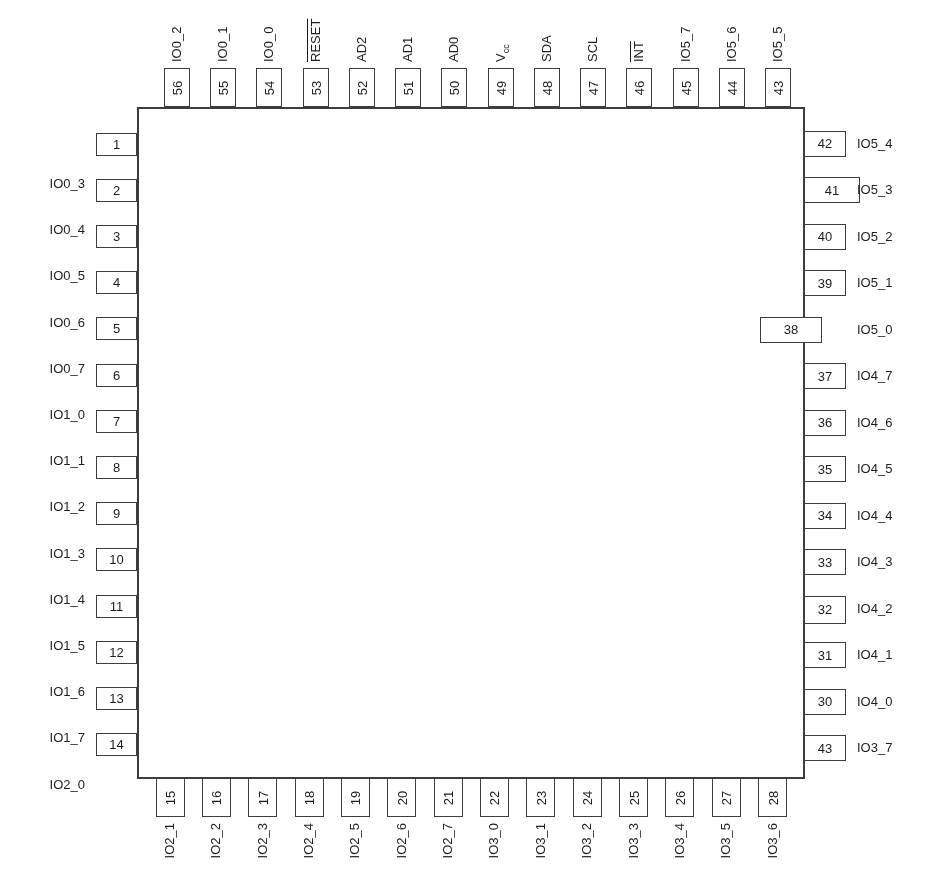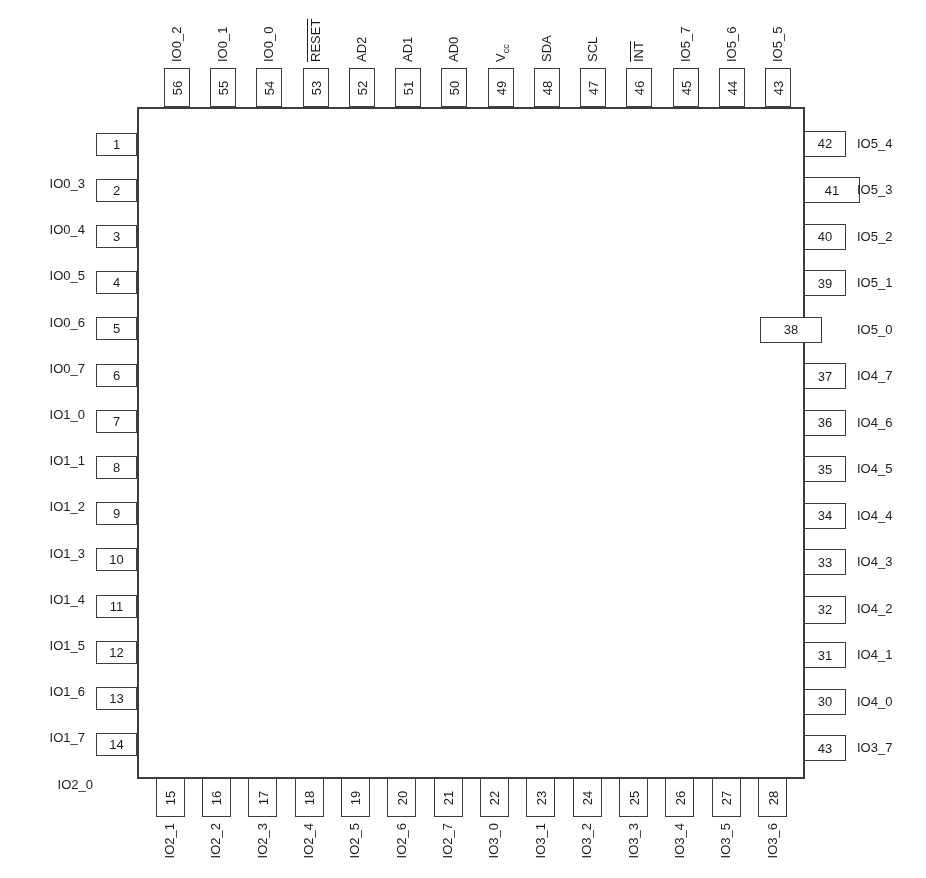--- a/index.html
+++ b/index.html
@@ -149,21 +149,21 @@
         <span class="pin-num">12</span>
       </div>
       <div class="pin-label align-r" style="left: 0px; width: 85px; top: 644.2px;">IO1_6</div>
       <div class="pin-box left" style="width: 41px; height: 23px; left: 96px; top: 686.9px;">
         <span class="pin-num">13</span>
       </div>
       <div class="pin-label align-r" style="left: 0px; width: 85px; top: 690.4px;">IO1_7</div>
       <div class="pin-box left" style="width: 41px; height: 23px; left: 96px; top: 733.1px;">
         <span class="pin-num">14</span>
       </div>
-      <div class="pin-label align-r" style="left: 8px; width: 85px; top: 736.6px;">IO2_0</div>
+      <div class="pin-label align-r" style="left: 0px; width: 85px; top: 736.6px;">IO2_0</div>
       <div class="pin-box right" style="width: 42px; height: 26px; left: 804px; top: 130.5px; text-align: right;">
         <span class="pin-num">42</span>
       </div>
       <div class="pin-label" style="left: 857px; top: 135.5px;">IO5_4</div>
       <div class="pin-box right" style="width: 56px; height: 26px; left: 804px; top: 177px;">
         <span class="pin-num">41</span>
       </div>
       <div class="pin-label" style="left: 857px; top: 182px;">IO5_3</div>
       <div class="pin-box right" style="width: 42px; height: 26px; left: 804px; top: 223.5px;">
         <span class="pin-num">40</span>

